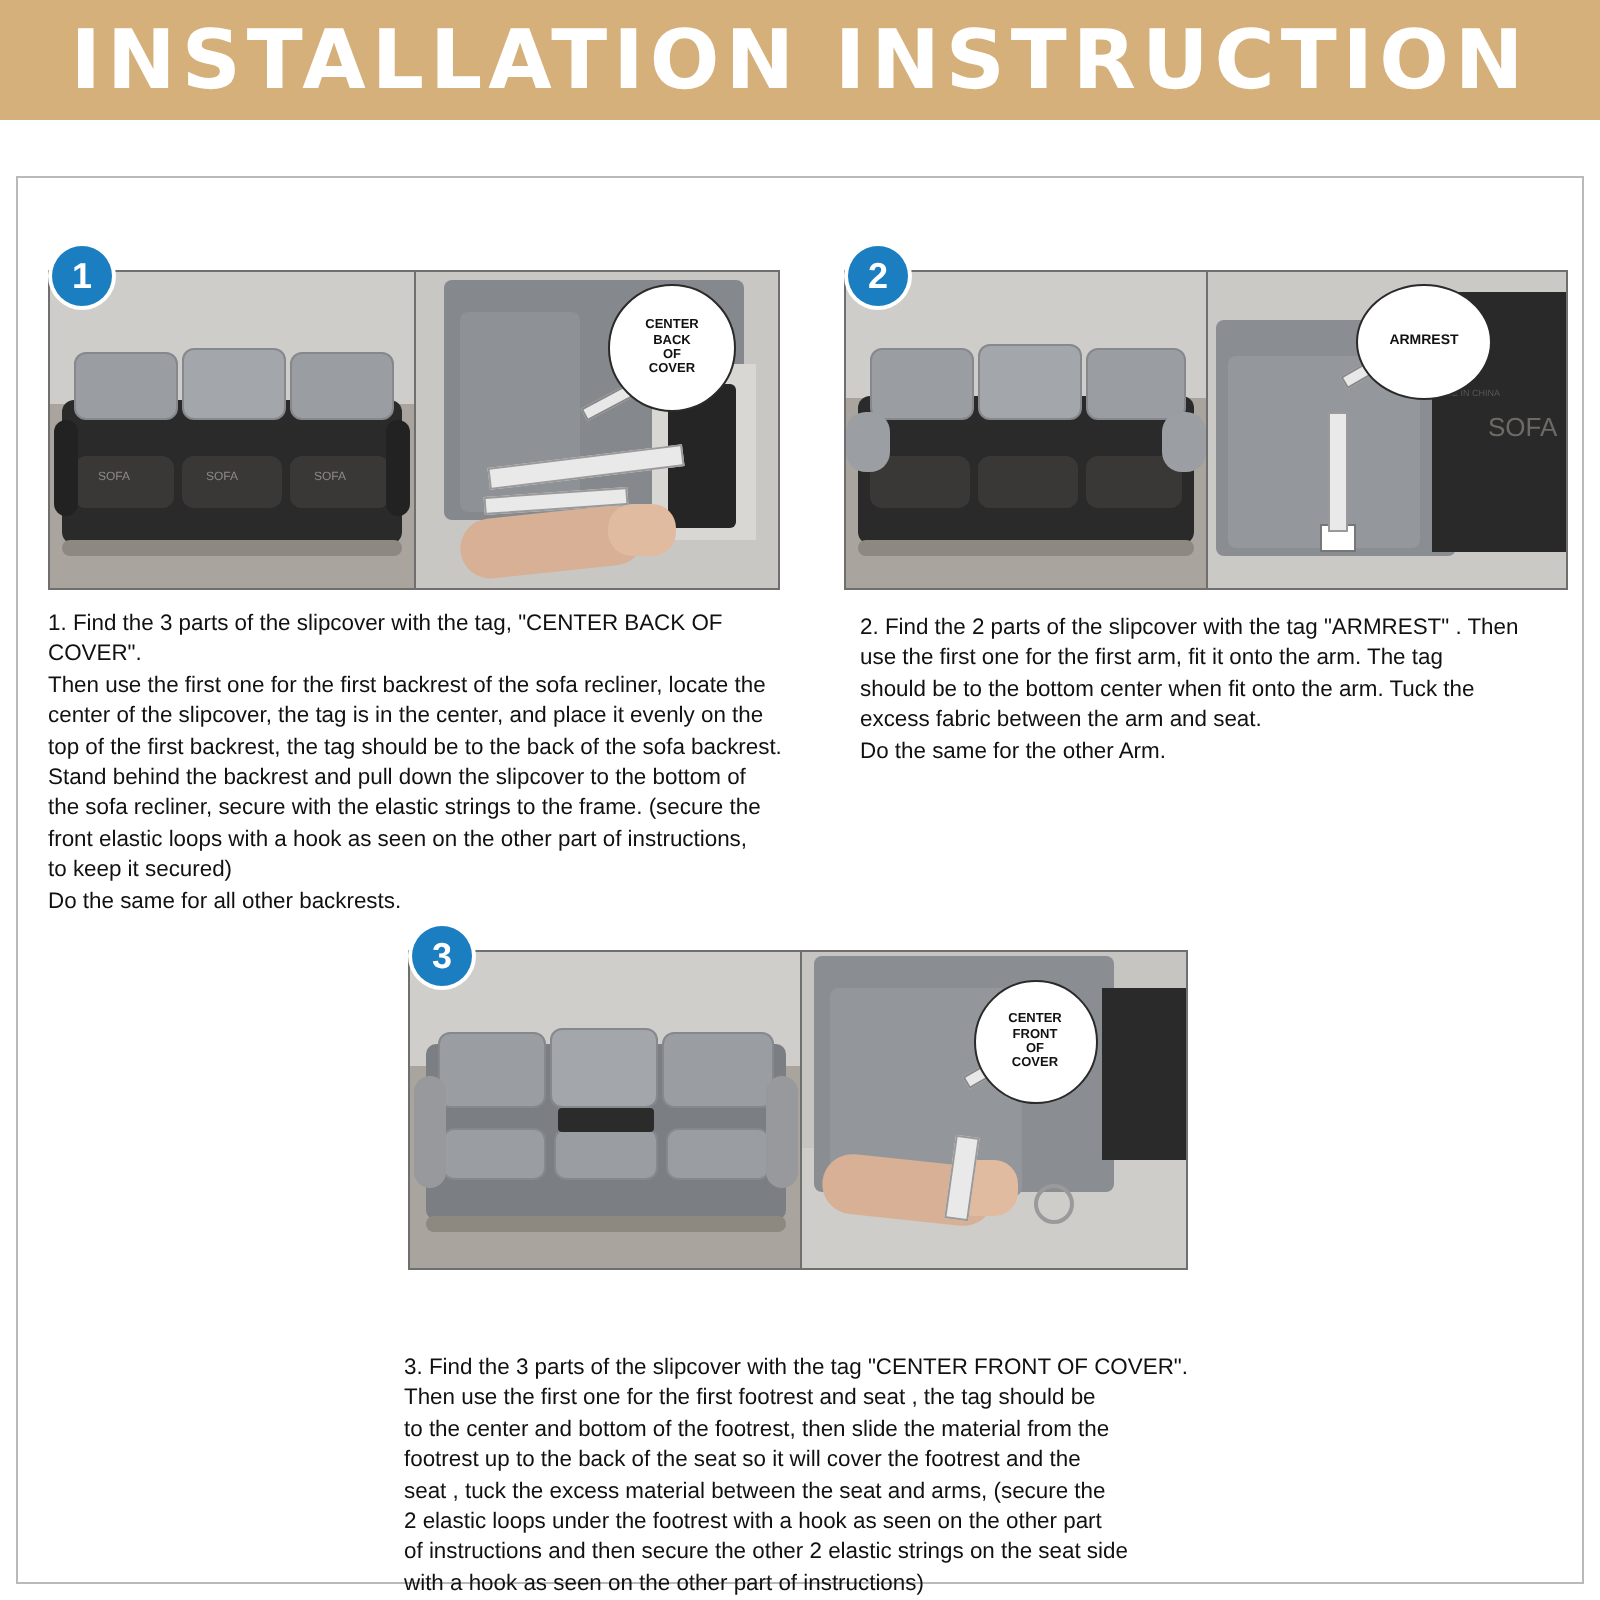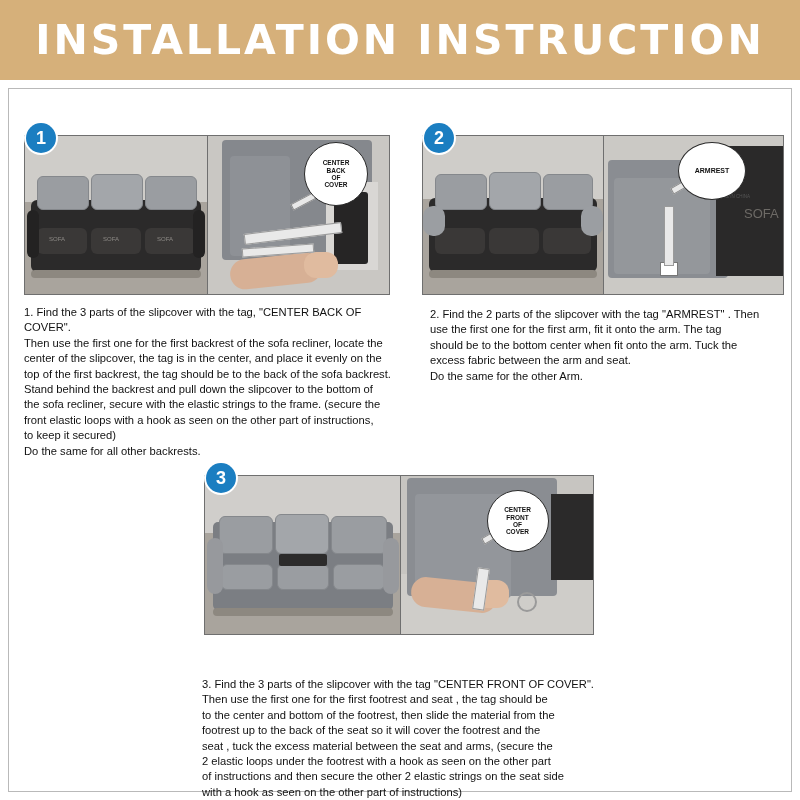--- a/index.html
+++ b/index.html
@@ -18,21 +18,21 @@
     width: 800px;
     height: 800px;
     background: #ffffff;
     box-sizing: border-box;
   }
   
   .header {
     position: absolute;
     left: 0; top: 0;
     width: 800px;
-    height: 80px;
+    height: 60px;
     background: #d6b07a;
     display: flex;
     align-items: center;
     justify-content: center;
   }
   .header-title {
     color: #ffffff;
     font-size: 41px;
     font-weight: bold;
     letter-spacing: 3px;

